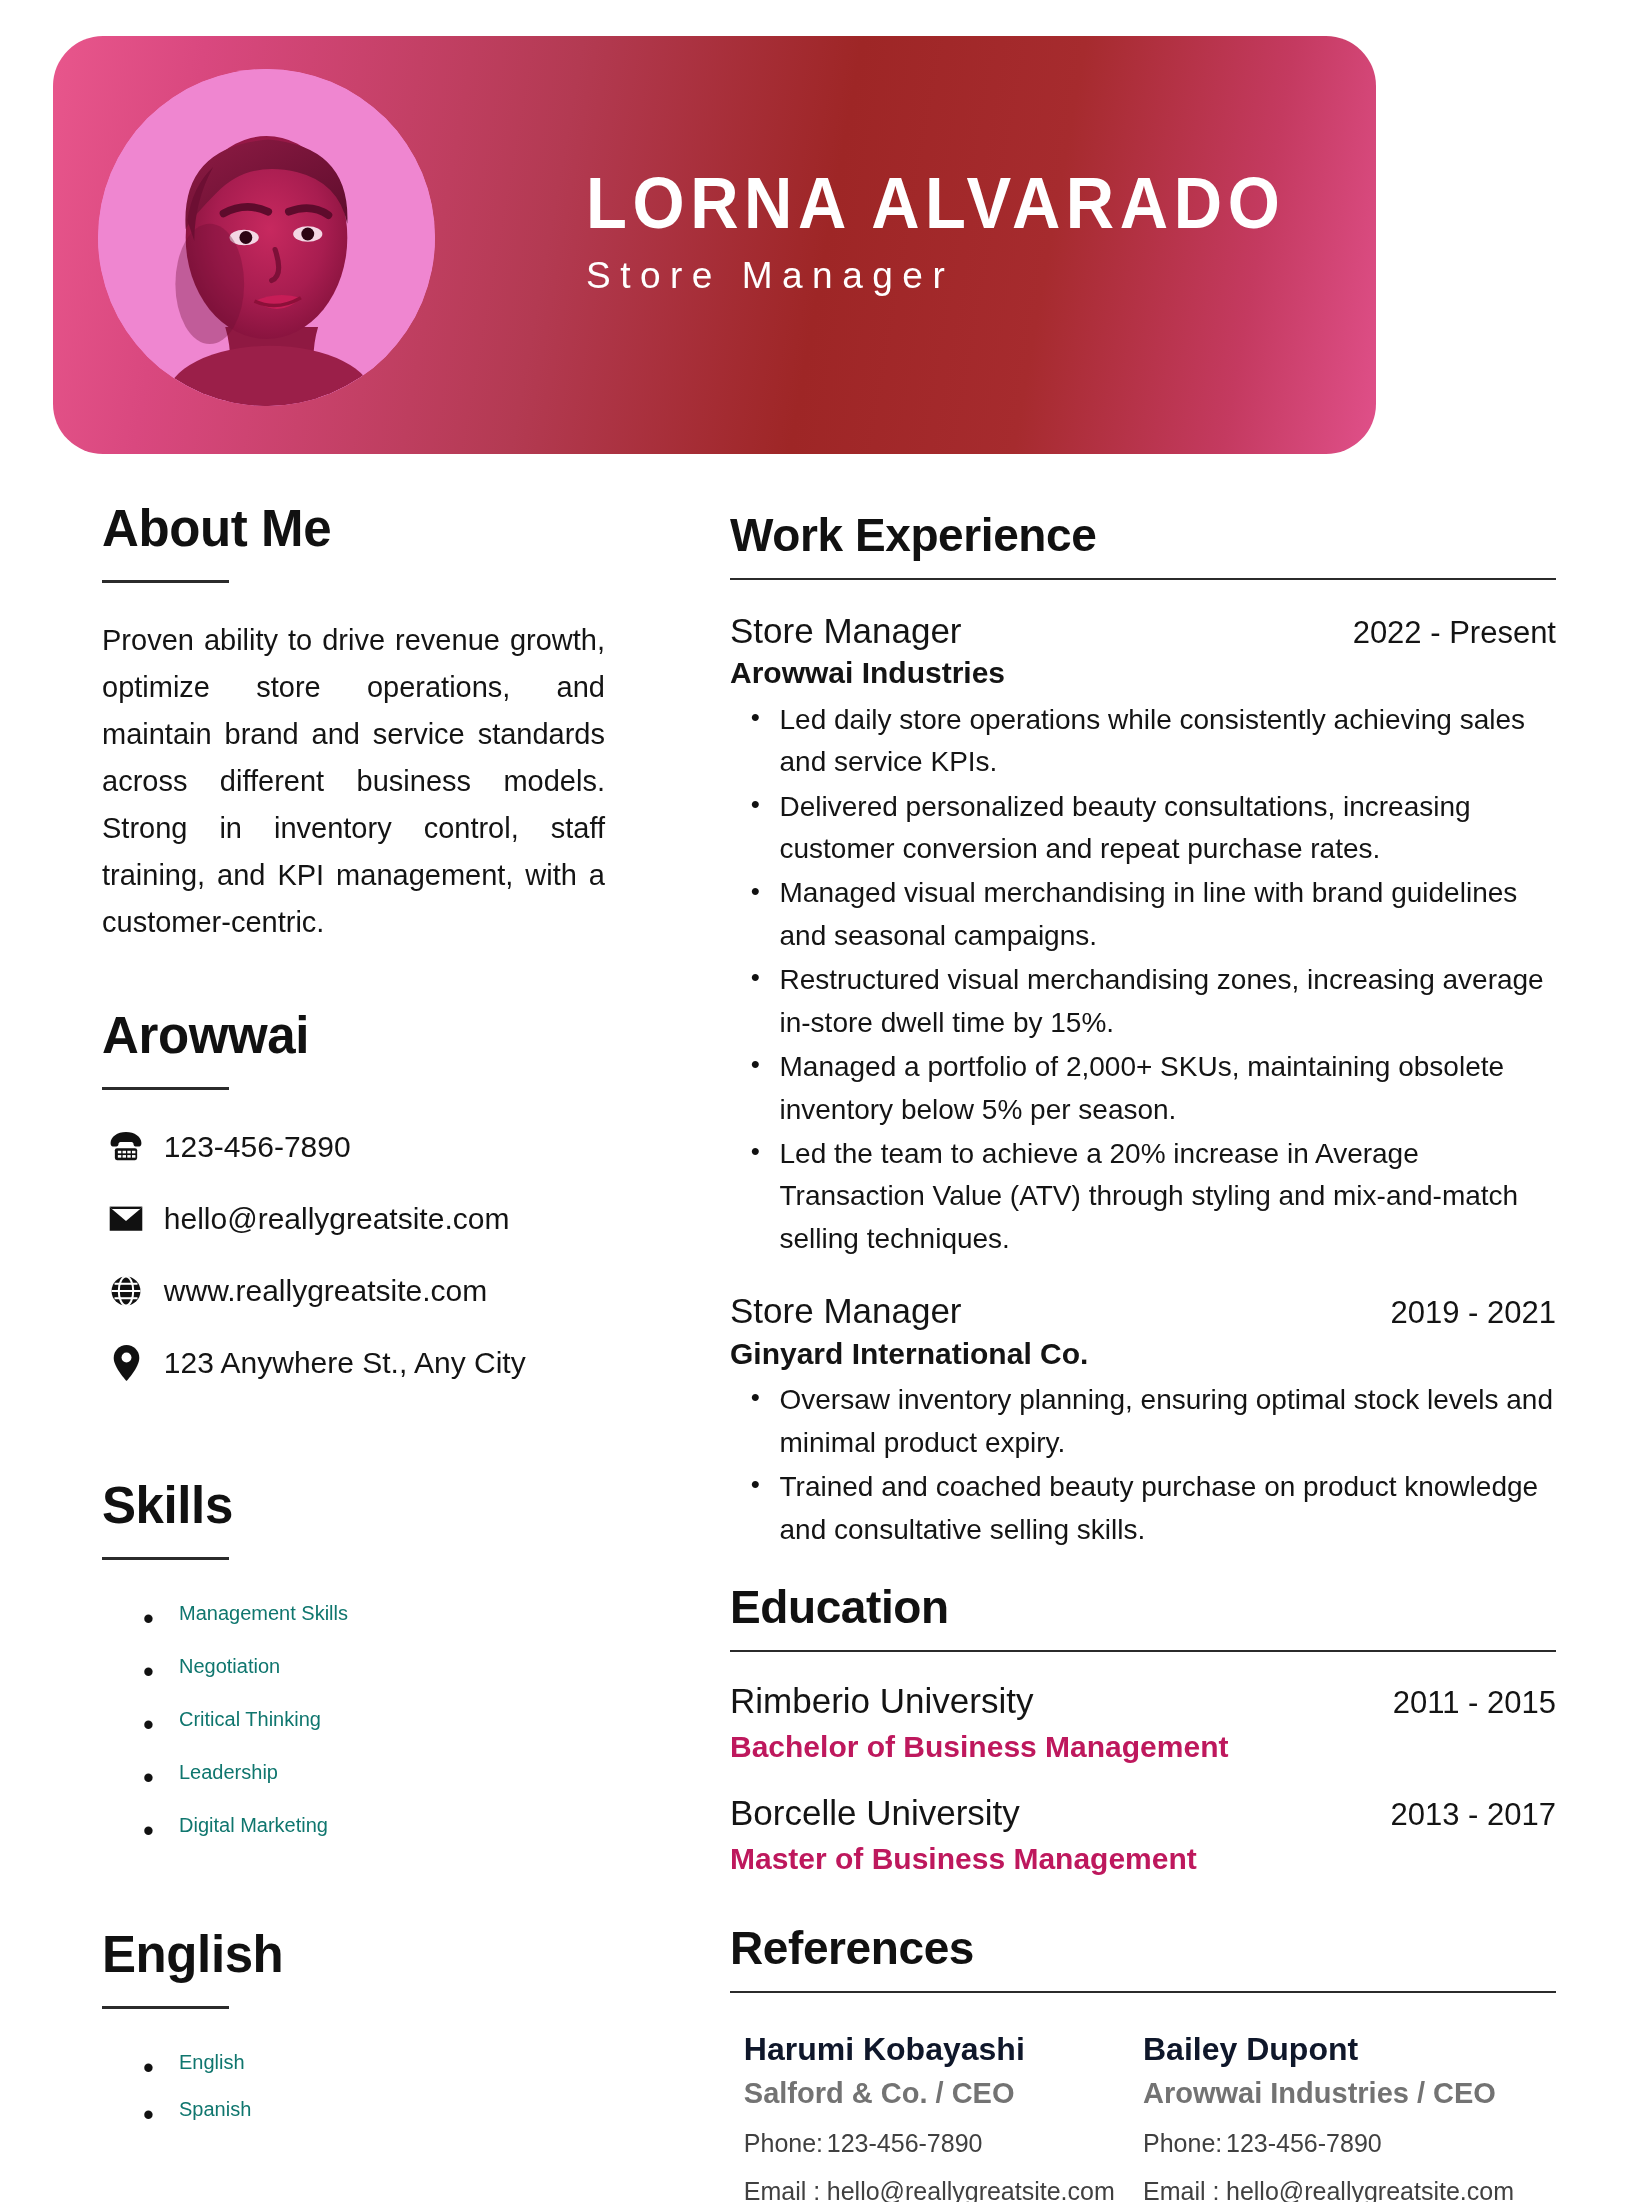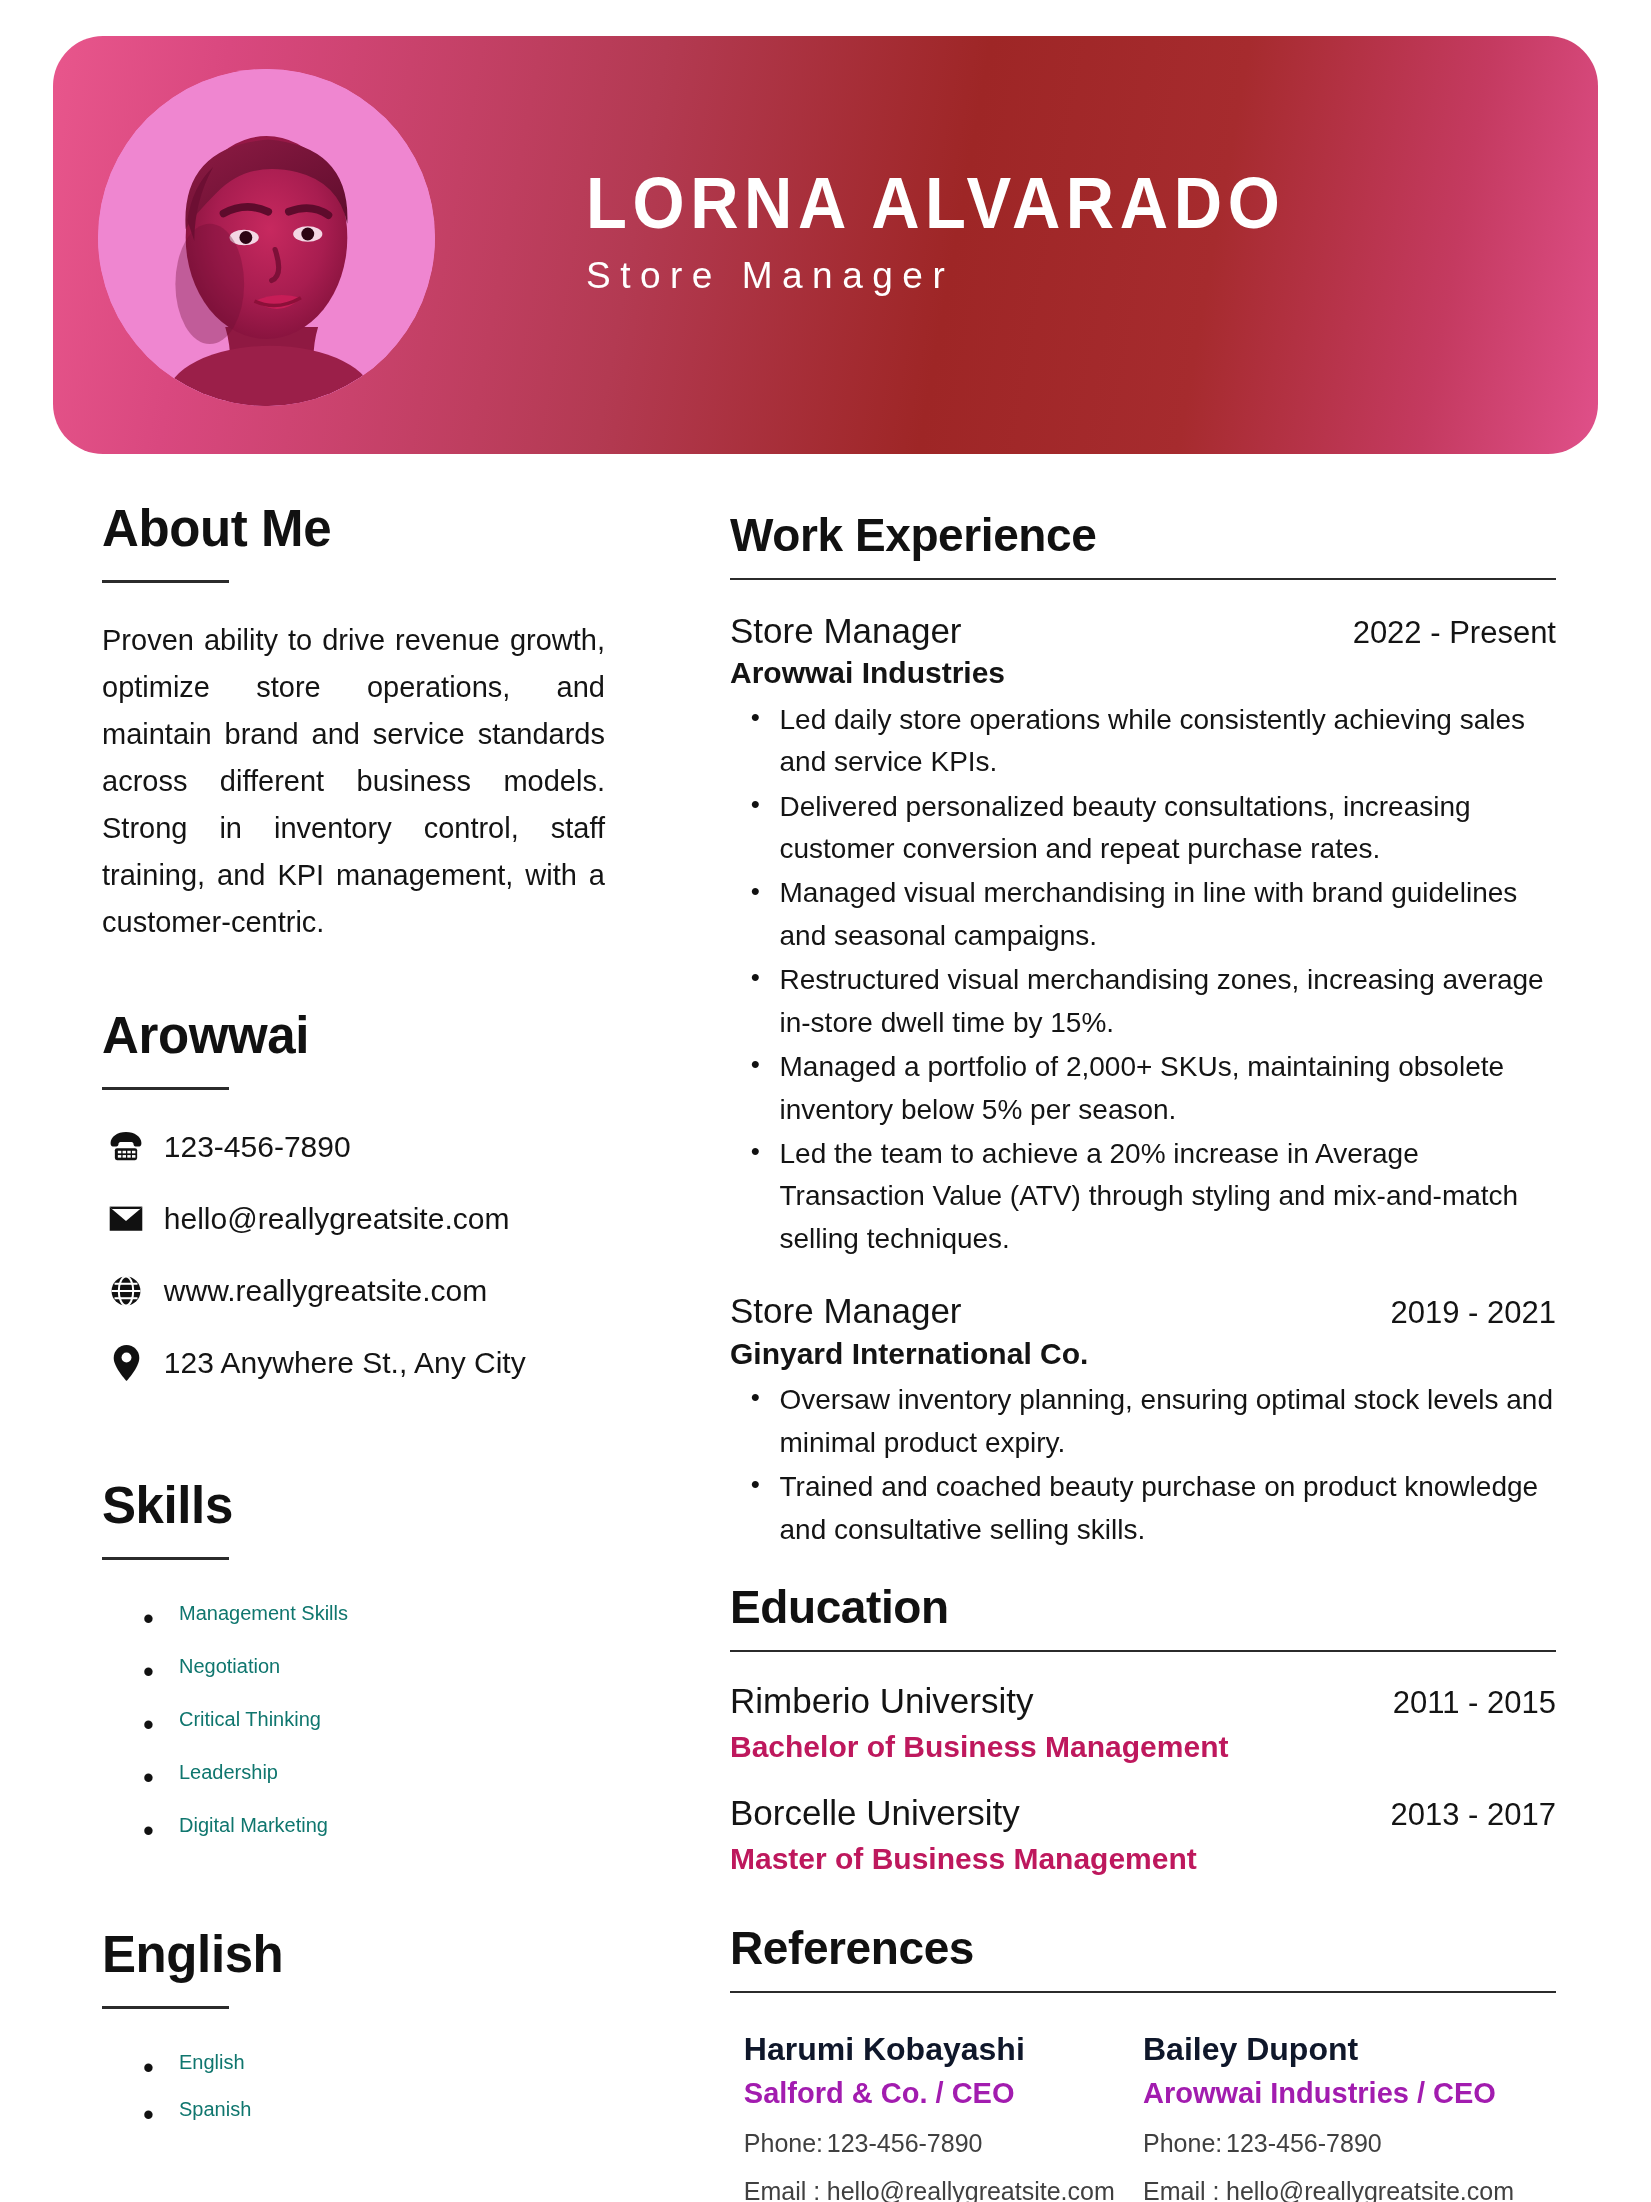--- a/index.html
+++ b/index.html
@@ -9,21 +9,21 @@
     background:#ffffff;
     font-family:"Liberation Sans", sans-serif;
     color:#111111;
     overflow:hidden;
   }
   .page { position:relative; width:1652px; height:2203px; padding:0; }
 
   
   .header {
     position:absolute; left:53px; top:36px;
-    width:1545px; height:418px;
+    width:1323px; height:418px;
     border-radius:50px;
     background:linear-gradient(100deg,#e8568c 0%, #d9487f 11%, #b33a52 38%, #9e2626 58%, #a62b2e 74%, #c43a60 89%, #e0508a 100%);
     overflow:hidden;
   }
   .avatar-wrap {
     position:absolute; left:45px; top:33px;
     width:337px; height:337px; border-radius:50%;
     background:#ef86d0;
     overflow:hidden;
   }
@@ -121,21 +121,21 @@
 
   
   .refs { display:flex; margin-top:38px; }
   .ref-card { width:50%; }
   .ref-name {
     font-family:"Liberation Sans Narrow","Liberation Sans", sans-serif;
     font-weight:bold; font-size:32px; color:#0f172a;
   }
   .ref-role {
     font-family:"Liberation Sans Narrow","Liberation Sans", sans-serif;
-    font-weight:bold; font-size:29px; color:#a21caf; margin-top:8.6px;
+    font-weight:bold; font-size:29px; color:#737373; margin-top:8.6px;
   }
   .ref-line {
     font-family:"Liberation Sans Narrow","Liberation Sans", sans-serif;
     font-weight:300; font-size:25px; color:#404040; margin-top:19px; white-space:nowrap;
   }
   .ref-line .lbl { display:inline-block; min-width:83px; }
   .ref-card.indent { padding-left:13.8px; }
 </style>
 </head>
 <body>

